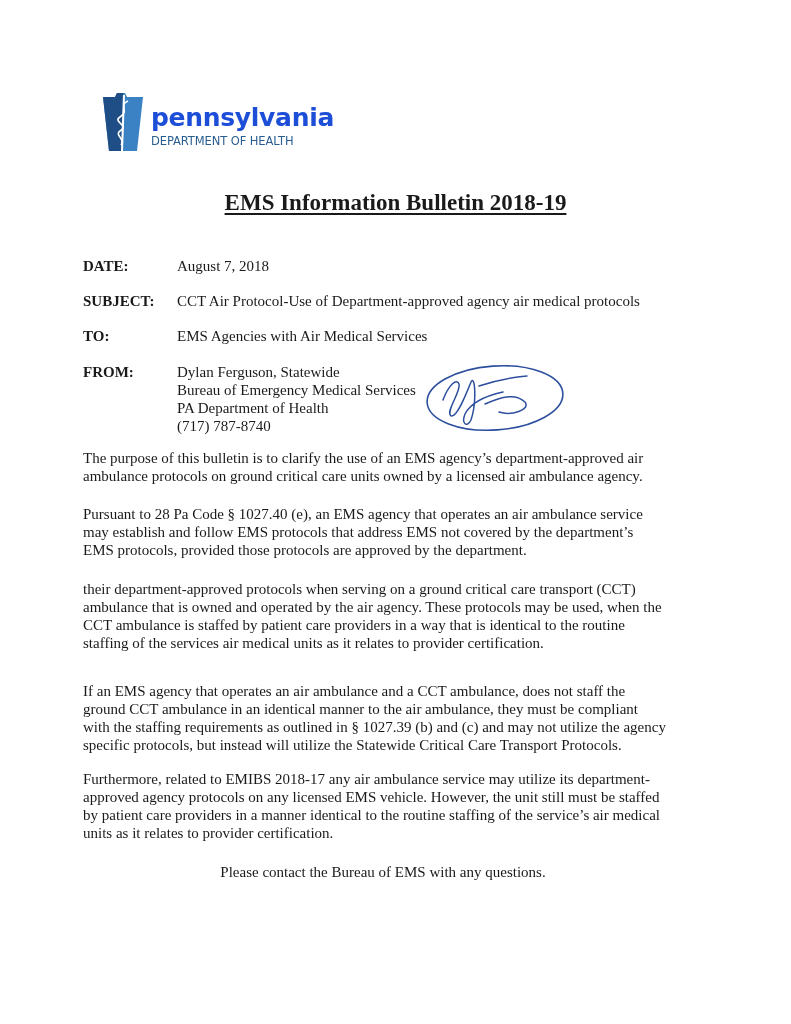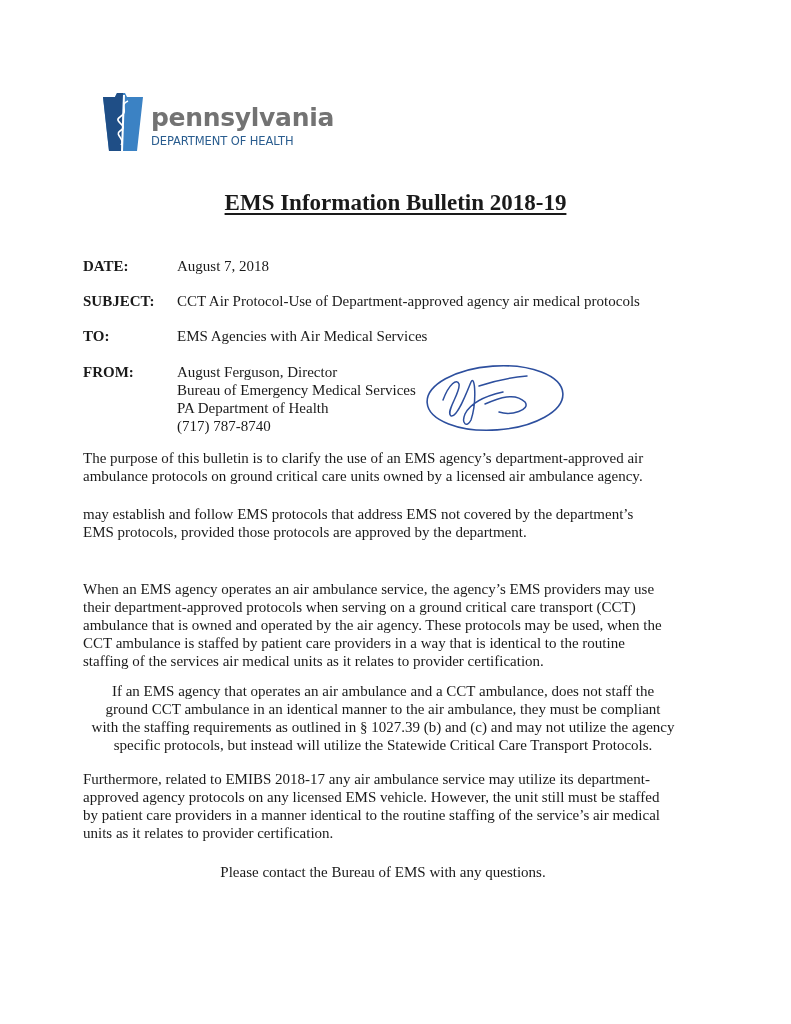--- a/index.html
+++ b/index.html
@@ -1,20 +1,20 @@
 <!DOCTYPE html>
 <html><head>
 <meta charset="utf-8">
 <style>
   html, body { margin: 0; padding: 0; background: #ffffff; }
   body { width: 791px; height: 1024px; position: relative; overflow: hidden; font-family: "Liberation Serif", serif; color: #1a1a1a; }
   .logo { position: absolute; left: 103px; top: 93px; display: flex; align-items: flex-start; }
   .logo-mark { width: 44px; height: 58px; }
   .logo-text { margin-left: 4px; margin-top: 12px; }
-  .logo-name { font-family: "DejaVu Sans", sans-serif; font-weight: bold; font-size: 25px; color: #737373; letter-spacing: -0.3px; line-height: 25px; }
+  .logo-name { font-family: "DejaVu Sans", sans-serif; font-weight: bold; font-size: 25px; color: #1d4ed8; letter-spacing: -0.3px; line-height: 25px; }
   .logo-dept { font-family: "DejaVu Sans", sans-serif; font-size: 11.5px; color: #2a5d8f; letter-spacing: -0.1px; margin-top: 4px; }
   .title { position: absolute; left: 0; right: 0; top: 190px; text-align: center; font-weight: bold; font-size: 23px; text-decoration: underline; text-underline-offset: 3px; }
   .hdr { position: absolute; left: 83px; font-size: 15px; line-height: 18px; }
   .hdr .lbl { position: absolute; left: 0; top: 0; width: 95px; font-weight: bold; }
   .hdr .val { position: absolute; left: 94px; top: 0; white-space: nowrap; }
   .from-lines div { white-space: nowrap; line-height: 18px; }
   .para { position: absolute; left: 83px; width: 600px; font-size: 15px; line-height: 18px; }
   .para p { margin: 0; }
   .sig { position: absolute; left: 415px; top: 362px; width: 150px; height: 72px; }
 </style>
@@ -47,51 +47,51 @@
 </div>
 
 <div class="hdr" style="top:327px;">
   <span class="lbl">TO:</span>
   <span class="val">EMS Agencies with Air Medical Services</span>
 </div>
 
 <div class="hdr" style="top:363px;">
   <span class="lbl">FROM:</span>
   <div class="val from-lines">
-    <div>August Ferguson, Director</div>
+    <div>Dylan Ferguson, Statewide</div>
     <div>Bureau of Emergency Medical Services</div>
     <div>PA Department of Health</div>
     <div>(717) 787-8740</div>
   </div>
 </div>
 
 <svg class="sig" viewBox="0 0 150 72">
   <ellipse cx="80" cy="36" rx="68" ry="32" fill="none" stroke="#2d4f9e" stroke-width="1.6" transform="rotate(-4 80 36)"></ellipse>
   <path d="M28,38 C34,22 42,16 44,22 C46,30 30,50 36,54 C42,56 52,30 56,20 C60,12 62,40 56,58 C52,66 46,62 50,52 C56,40 70,34 88,30 M64,24 C76,20 90,16 112,14 M70,42 C84,36 100,30 110,40 C116,48 96,54 84,50" fill="none" stroke="#2d4f9e" stroke-width="1.5" stroke-linecap="round"></path>
 </svg>
 
 <div class="para" style="top:449px;">
   <p>The purpose of this bulletin is to clarify the use of an EMS agency’s department-approved air</p>
   <p>ambulance protocols on ground critical care units owned by a licensed air ambulance agency.</p>
 </div>
 
 <div class="para" style="top:505px;">
+  <p>Pursuant to 28 Pa Code § 1027.40 (e), an EMS agency that operates an air ambulance service</p>
   <p>may establish and follow EMS protocols that address EMS not covered by the department’s</p>
   <p>EMS protocols, provided those protocols are approved by the department.</p>
 </div>
 
 <div class="para" style="top:580px;">
-  <p>When an EMS agency operates an air ambulance service, the agency’s EMS providers may use</p>
   <p>their department-approved protocols when serving on a ground critical care transport (CCT)</p>
   <p>ambulance that is owned and operated by the air agency. These protocols may be used, when the</p>
   <p>CCT ambulance is staffed by patient care providers in a way that is identical to the routine</p>
   <p>staffing of the services air medical units as it relates to provider certification.</p>
 </div>
 
-<div class="para" style="top:682px;text-align:center;">
+<div class="para" style="top:682px;">
   <p>If an EMS agency that operates an air ambulance and a CCT ambulance, does not staff the</p>
   <p>ground CCT ambulance in an identical manner to the air ambulance, they must be compliant</p>
   <p>with the staffing requirements as outlined in § 1027.39 (b) and (c) and may not utilize the agency</p>
   <p>specific protocols, but instead will utilize the Statewide Critical Care Transport Protocols.</p>
 </div>
 
 <div class="para" style="top:770px;">
   <p>Furthermore, related to EMIBS 2018-17 any air ambulance service may utilize its department-</p>
   <p>approved agency protocols on any licensed EMS vehicle.  However, the unit still must be staffed</p>
   <p>by patient care providers in a manner identical to the routine staffing of the service’s air medical</p>

